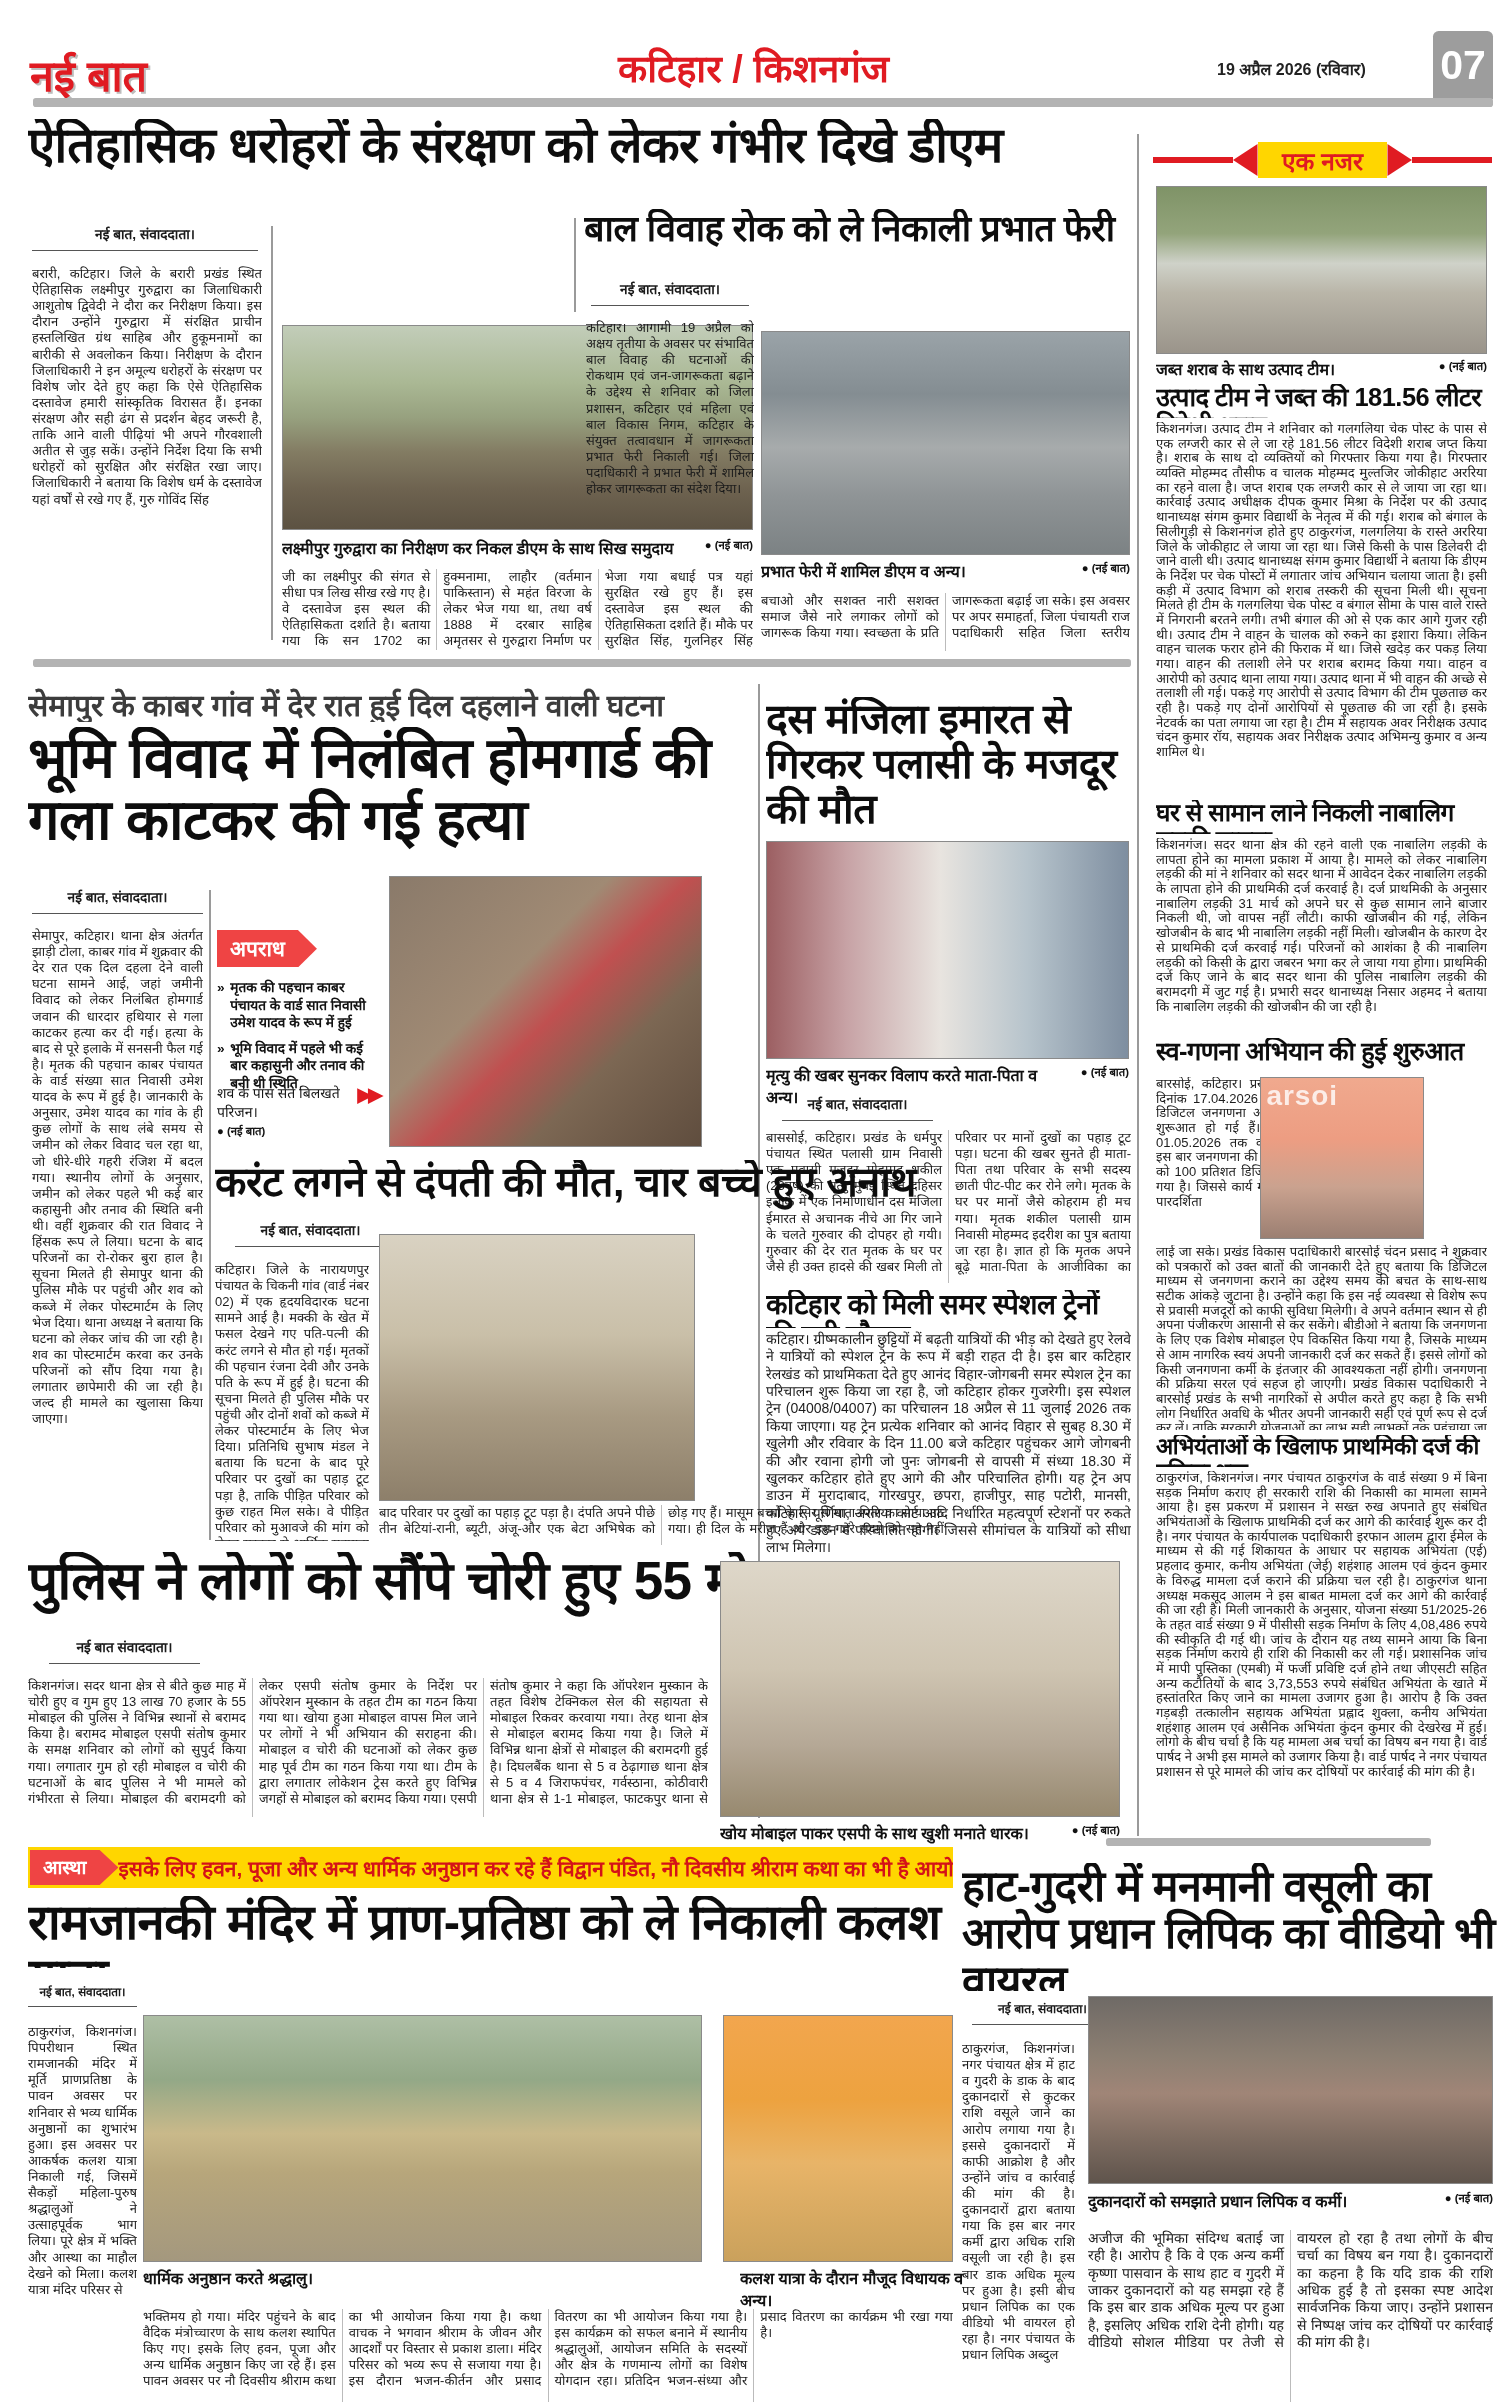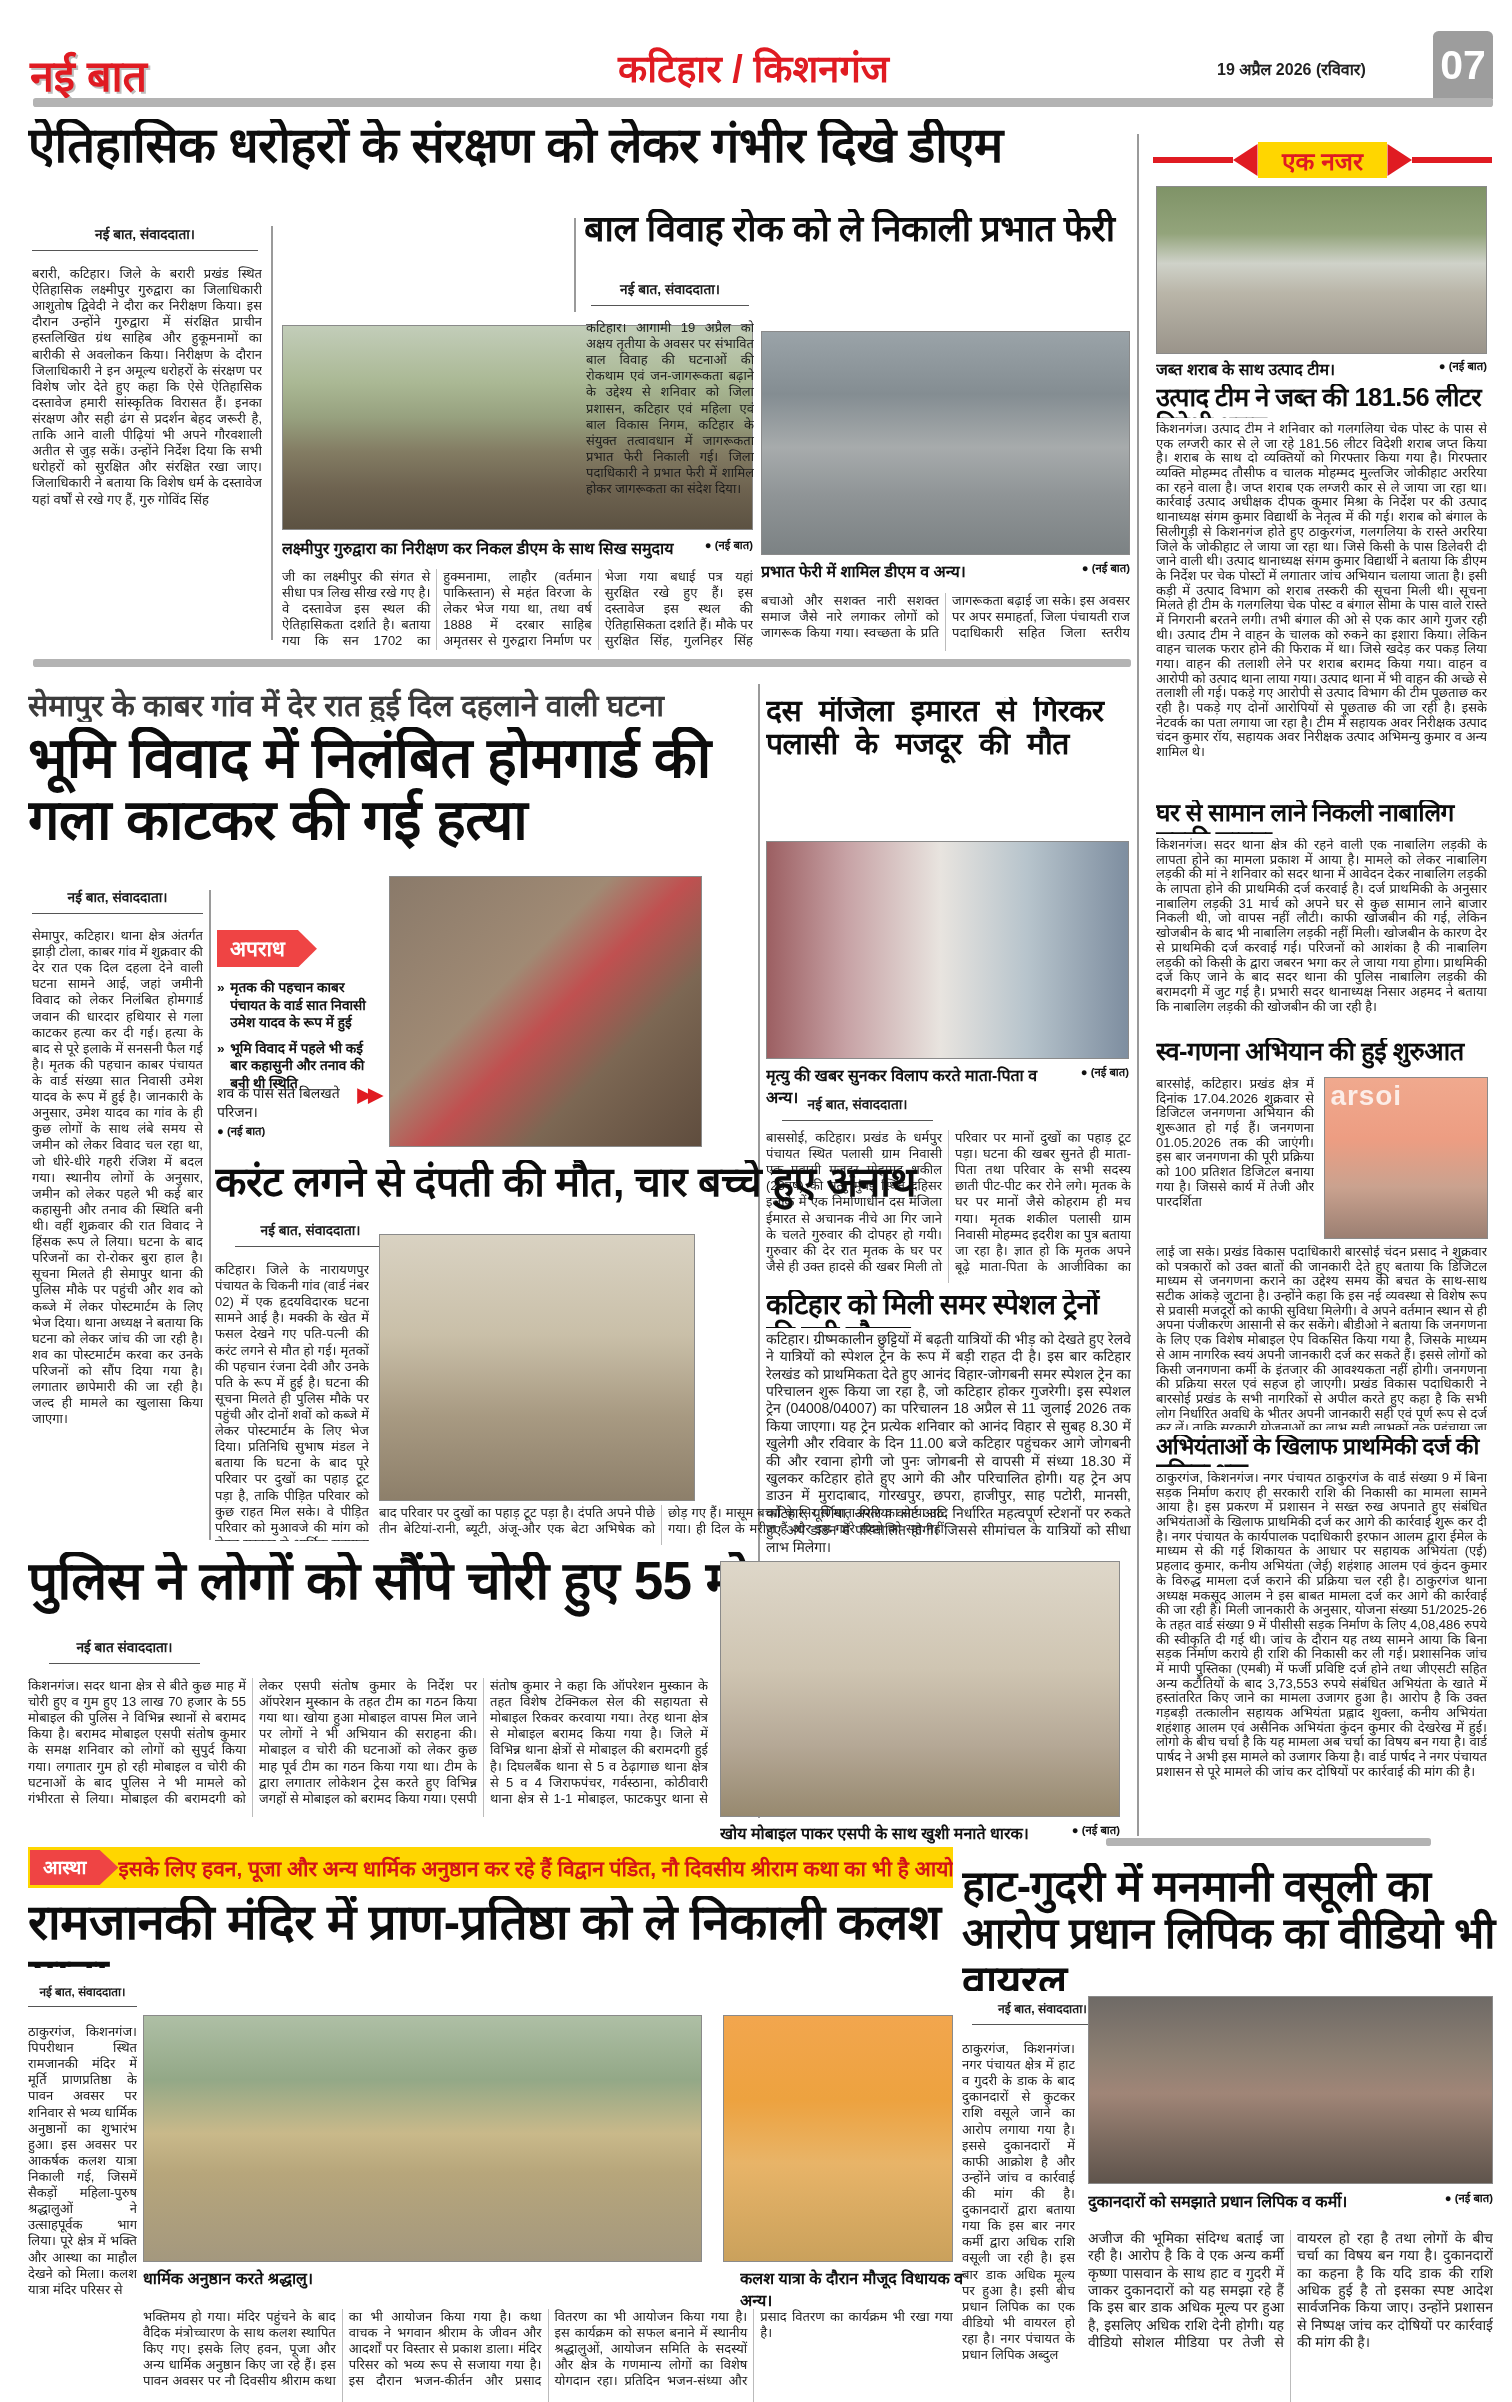--- a/index.html
+++ b/index.html
@@ -97,21 +97,21 @@
 <div class="abs" style="left:217px;top:1083px;width:162px;">
   <div style="display:flex;justify-content:space-between;">
     <span class="ct" style="font-size:14px;font-weight:400;">शव के पास सेते बिलखते परिजन।</span>
     <span class="redarrows">▶▶</span>
   </div>
   <span class="cr" style="font-size:11.3px;font-weight:700;">● (नई बात)</span>
 </div>
 <div class="photo" style="left:389px;top:876px;width:313px;height:271px;background:linear-gradient(135deg,#8a7a6a 0%,#a08a74 38%,#c05050 52%,#7c6753 70%,#5f4d3e 100%);"></div>
 
 <div class="abs vr" style="left:758px;top:684px;height:1134px;"></div>
-<div class="abs hl" style="left:766px;top:697px;width:365px;height:132px;font-size:30px;font-family:Liberation Mono, monospace;">दस मंजिला इमारत से गिरकर पलासी के मजदूर की मौत</div>
+<div class="abs hl" style="left:766px;top:697px;width:365px;height:132px;font-size:41px;">दस मंजिला इमारत से गिरकर पलासी के मजदूर की मौत</div>
 <div class="photo" style="left:766px;top:841px;width:363px;height:218px;background:linear-gradient(90deg,#9c5f62 0%,#c7a2a5 22%,#e8e4df 48%,#b7c4cc 72%,#7e8ea0 100%);"></div>
 <div class="abs cap" style="left:766px;top:1064px;width:363px;">
   <span class="ct">मृत्यु की खबर सुनकर विलाप करते माता-पिता व अन्य।</span>
   <span class="cr">● (नई बात)</span>
 </div>
 <div class="abs byline" style="left:782px;top:1094px;width:151px;">नई बात, संवाददाता।</div>
 <div class="abs bodytxt cols2" style="left:766px;top:1130px;width:365px;height:153px;">बाससोई, कटिहार। प्रखंड के धर्मपुर पंचायत स्थित पलासी ग्राम निवासी एक प्रवासी मजदूर मोहम्मद शकील (23वर्ष) की मृत्यु मुंबई स्थित दहिसर इलाके में एक निर्माणाधीन दस मंजिला ईमारत से अचानक नीचे आ गिर जाने के चलते गुरुवार की दोपहर हो गयी। गुरुवार की देर रात मृतक के घर पर जैसे ही उक्त हादसे की खबर मिली तो परिवार पर मानों दुखों का पहाड़ टूट पड़ा। घटना की खबर सुनते ही माता-पिता तथा परिवार के सभी सदस्य छाती पीट-पीट कर रोने लगे। मृतक के घर पर मानों जैसे कोहराम ही मच गया। मृतक शकील पलासी ग्राम निवासी मोहम्मद इदरीश का पुत्र बताया जा रहा है। ज्ञात हो कि मृतक अपने बूढ़े माता-पिता के आजीविका का एकमात्र सहारा था। परिवार के जीविकोपार्जन के लिए वह अब से लगभग आठ माह पूर्व मुंबई गया हुआ था। वह मुंबई स्थित दहिसर में एक निमार्णाधीन बिल्डिंग में मजदूरी का कार्य कर रहा था। इस संबंध में शुक्रवार को बड़े ही दुखी मन से मृतक के पिता ने बताया कि गुरुवार की रात उन्हें मुंबई से मोबाइल से सुचना मिली कि शकील कार्य करने के दौरान पैर फिसल जाने के चलते अचानक ही दस मंजिला ईमारत से निचे गिर गया। अत्यधिक ऊंचाई से निचे गिर जाने के चलते उसकी मौके पर ही दर्दनाक मृत्यु हो गई है। यह खबर सुनकर परिवार वाले बिल्कुल ही बेसुध हो गए। गौरतलब हो कि मृतक शकील की इस तरह से अचानक अकाल मृत्यु हो जाने से परिवार के समक्ष कई तरह के आर्थिक संकट उत्पन्न हो गये हैं।</div>
 
 <div class="abs hl" style="left:766px;top:1290px;width:365px;height:38px;font-size:28px;">कटिहार को मिली समर स्पेशल ट्रेनों की बड़ी सौगात</div>
 <div class="abs bodytxt" style="left:766px;top:1331px;width:365px;height:226px;font-size:14px;">कटिहार। ग्रीष्मकालीन छुट्टियों में बढ़ती यात्रियों की भीड़ को देखते हुए रेलवे ने यात्रियों को स्पेशल ट्रेन के रूप में बड़ी राहत दी है। इस बार कटिहार रेलखंड को प्राथमिकता देते हुए आनंद विहार-जोगबनी समर स्पेशल ट्रेन का परिचालन शुरू किया जा रहा है, जो कटिहार होकर गुजरेगी। इस स्पेशल ट्रेन (04008/04007) का परिचालन 18 अप्रैल से 11 जुलाई 2026 तक किया जाएगा। यह ट्रेन प्रत्येक शनिवार को आनंद विहार से सुबह 8.30 में खुलेगी और रविवार के दिन 11.00 बजे कटिहार पहुंचकर आगे जोगबनी की और रवाना होगी जो पुनः जोगबनी से वापसी में संध्या 18.30 में खुलकर कटिहार होते हुए आगे की और परिचालित होगी। यह ट्रेन अप डाउन में मुरादाबाद, गोरखपुर, छपरा, हाजीपुर, साह पटोरी, मानसी, कटिहार, पूर्णिया, अररिया कोर्ट आदि निर्धारित महत्वपूर्ण स्टेशनों पर रुकते हुए अप डाउन में परिचालित होगी। जिससे सीमांचल के यात्रियों को सीधा लाभ मिलेगा।</div>
@@ -147,21 +147,21 @@
   <span class="cr">● (नई बात)</span>
 </div>
 <div class="abs hl" style="left:1156px;top:384px;width:331px;height:34px;font-size:25.4px;">उत्पाद टीम ने जब्त की 181.56 लीटर विदेशी शराब</div>
 <div class="abs railtxt" style="left:1156px;top:422px;width:331px;height:373px;">किशनगंज। उत्पाद टीम ने शनिवार को गलगलिया चेक पोस्ट के पास से एक लग्जरी कार से ले जा रहे 181.56 लीटर विदेशी शराब जप्त किया है। शराब के साथ दो व्यक्तियों को गिरफ्तार किया गया है। गिरफ्तार व्यक्ति मोहम्मद तौसीफ व चालक मोहम्मद मुल्तजिर जोकीहाट अररिया का रहने वाला है। जप्त शराब एक लग्जरी कार से ले जाया जा रहा था। कार्रवाई उत्पाद अधीक्षक दीपक कुमार मिश्रा के निर्देश पर की उत्पाद थानाध्यक्ष संगम कुमार विद्यार्थी के नेतृत्व में की गई। शराब को बंगाल के सिलीगुड़ी से किशनगंज होते हुए ठाकुरगंज, गलगलिया के रास्ते अररिया जिले के जोकीहाट ले जाया जा रहा था। जिसे किसी के पास डिलेवरी दी जाने वाली थी। उत्पाद थानाध्यक्ष संगम कुमार विद्यार्थी ने बताया कि डीएम के निर्देश पर चेक पोस्टों में लगातार जांच अभियान चलाया जाता है। इसी कड़ी में उत्पाद विभाग को शराब तस्करी की सूचना मिली थी। सूचना मिलते ही टीम के गलगलिया चेक पोस्ट व बंगाल सीमा के पास वाले रास्ते में निगरानी बरतने लगी। तभी बंगाल की ओ से एक कार आगे गुजर रही थी। उत्पाद टीम ने वाहन के चालक को रुकने का इशारा किया। लेकिन वाहन चालक फरार होने की फिराक में था। जिसे खदेड़ कर पकड़ लिया गया। वाहन की तलाशी लेने पर शराब बरामद किया गया। वाहन व आरोपी को उत्पाद थाना लाया गया। उत्पाद थाना में भी वाहन की अच्छे से तलाशी ली गई। पकड़े गए आरोपी से उत्पाद विभाग की टीम पूछताछ कर रही है। पकड़े गए दोनों आरोपियों से पूछताछ की जा रही है। इसके नेटवर्क का पता लगाया जा रहा है। टीम में सहायक अवर निरीक्षक उत्पाद चंदन कुमार रॉय, सहायक अवर निरीक्षक उत्पाद अभिमन्यु कुमार व अन्य शामिल थे।</div>
 
 <div class="abs hl" style="left:1156px;top:800px;width:331px;height:34px;font-size:24.5px;">घर से सामान लाने निकली नाबालिग लड़की लापता</div>
 <div class="abs railtxt" style="left:1156px;top:838px;width:331px;height:196px;">किशनगंज। सदर थाना क्षेत्र की रहने वाली एक नाबालिग लड़की के लापता होने का मामला प्रकाश में आया है। मामले को लेकर नाबालिग लड़की की मां ने शनिवार को सदर थाना में आवेदन देकर नाबालिग लड़की के लापता होने की प्राथमिकी दर्ज करवाई है। दर्ज प्राथमिकी के अनुसार नाबालिग लड़की 31 मार्च को अपने घर से कुछ सामान लाने बाजार निकली थी, जो वापस नहीं लौटी। काफी खोजबीन की गई, लेकिन खोजबीन के बाद भी नाबालिग लड़की नहीं मिली। खोजबीन के कारण देर से प्राथमिकी दर्ज करवाई गई। परिजनों को आशंका है की नाबालिग लड़की को किसी के द्वारा जबरन भगा कर ले जाया गया होगा। प्राथमिकी दर्ज किए जाने के बाद सदर थाना की पुलिस नाबालिग लड़की की बरामदगी में जुट गई है। प्रभारी सदर थानाध्यक्ष निसार अहमद ने बताया कि नाबालिग लड़की की खोजबीन की जा रही है।</div>
 
 <div class="abs hl" style="left:1156px;top:1038px;width:331px;height:34px;font-size:25.4px;">स्व-गणना अभियान की हुई शुरुआत</div>
 <div class="abs railtxt" style="left:1156px;top:1077px;width:158px;height:162px;">बारसोई, कटिहार। प्रखंड क्षेत्र में दिनांक 17.04.2026 शुक्रवार से डिजिटल जनगणना अभियान की शुरूआत हो गई हैं। जनगणना 01.05.2026 तक की जाएंगी। इस बार जनगणना की पूरी प्रक्रिया को 100 प्रतिशत डिजिटल बनाया गया है। जिससे कार्य में तेजी और पारदर्शिता</div>
-<div class="photo" style="left:1324px;top:1077px;width:164px;height:162px;background:linear-gradient(180deg,#f0a98e 0%,#ed9d82 38%,#caa28f 68%,#9b7f72 100%);">
+<div class="photo" style="left:1260px;top:1077px;width:164px;height:162px;background:linear-gradient(180deg,#f0a98e 0%,#ed9d82 38%,#caa28f 68%,#9b7f72 100%);">
   <span class="overlaytxt" style="left:5.6px;top:1.9px;">arsoi</span>
 </div>
 <div class="abs railtxt" style="left:1156px;top:1245px;width:331px;height:185px;">लाई जा सके। प्रखंड विकास पदाधिकारी बारसोई चंदन प्रसाद ने शुक्रवार को पत्रकारों को उक्त बातों की जानकारी देते हुए बताया कि डिजिटल माध्यम से जनगणना कराने का उद्देश्य समय की बचत के साथ-साथ सटीक आंकड़े जुटाना है। उन्होंने कहा कि इस नई व्यवस्था से विशेष रूप से प्रवासी मजदूरों को काफी सुविधा मिलेगी। वे अपने वर्तमान स्थान से ही अपना पंजीकरण आसानी से कर सकेंगे। बीडीओ ने बताया कि जनगणना के लिए एक विशेष मोबाइल ऐप विकसित किया गया है, जिसके माध्यम से आम नागरिक स्वयं अपनी जानकारी दर्ज कर सकते हैं। इससे लोगों को किसी जनगणना कर्मी के इंतजार की आवश्यकता नहीं होगी। जनगणना की प्रक्रिया सरल एवं सहज हो जाएगी। प्रखंड विकास पदाधिकारी ने बारसोई प्रखंड के सभी नागरिकों से अपील करते हुए कहा है कि सभी लोग निर्धारित अवधि के भीतर अपनी जानकारी सही एवं पूर्ण रूप से दर्ज कर लें। ताकि सरकारी योजनाओं का लाभ सही लाभुकों तक पहुंचाया जा सके।</div>
 
 <div class="abs hl" style="left:1156px;top:1435px;width:331px;height:32px;font-size:22.6px;">अभियंताओं के खिलाफ प्राथमिकी दर्ज की प्रक्रिया शुरू</div>
 <div class="abs railtxt" style="left:1156px;top:1471px;width:331px;height:362px;">ठाकुरगंज, किशनगंज। नगर पंचायत ठाकुरगंज के वार्ड संख्या 9 में बिना सड़क निर्माण कराए ही सरकारी राशि की निकासी का मामला सामने आया है। इस प्रकरण में प्रशासन ने सख्त रुख अपनाते हुए संबंधित अभियंताओं के खिलाफ प्राथमिकी दर्ज कर आगे की कार्रवाई शुरू कर दी है। नगर पंचायत के कार्यपालक पदाधिकारी इरफान आलम द्वारा ईमेल के माध्यम से की गई शिकायत के आधार पर सहायक अभियंता (एई) प्रहलाद कुमार, कनीय अभियंता (जेई) शहंशाह आलम एवं कुंदन कुमार के विरुद्ध मामला दर्ज कराने की प्रक्रिया चल रही है। ठाकुरगंज थाना अध्यक्ष मकसूद आलम ने इस बाबत मामला दर्ज कर आगे की कार्रवाई की जा रही है। मिली जानकारी के अनुसार, योजना संख्या 51/2025-26 के तहत वार्ड संख्या 9 में पीसीसी सड़क निर्माण के लिए 4,08,486 रुपये की स्वीकृति दी गई थी। जांच के दौरान यह तथ्य सामने आया कि बिना सड़क निर्माण कराये ही राशि की निकासी कर ली गई। प्रशासनिक जांच में मापी पुस्तिका (एमबी) में फर्जी प्रविष्टि दर्ज होने तथा जीएसटी सहित अन्य कटौतियों के बाद 3,73,553 रुपये संबंधित अभियंता के खाते में हस्तांतरित किए जाने का मामला उजागर हुआ है। आरोप है कि उक्त गड़बड़ी तत्कालीन सहायक अभियंता प्रह्लाद शुक्ला, कनीय अभियंता शहंशाह आलम एवं असैनिक अभियंता कुंदन कुमार की देखरेख में हुई। लोगो के बीच चर्चा है कि यह मामला अब चर्चा का विषय बन गया है। वार्ड पार्षद ने अभी इस मामले को उजागर किया है। वार्ड पार्षद ने नगर पंचायत प्रशासन से पूरे मामले की जांच कर दोषियों पर कार्रवाई की मांग की है।</div>
 
 <div class="abs faithstrip" style="left:28px;top:1847px;width:925px;height:41px;">
   <span class="arrow-tag" style="font-size:19px;margin-left:1.9px;">आस्था</span>
   <span class="faithtxt">इसके लिए हवन, पूजा और अन्य धार्मिक अनुष्ठान कर रहे हैं विद्वान पंडित, नौ दिवसीय श्रीराम कथा का भी है आयोजन</span>

